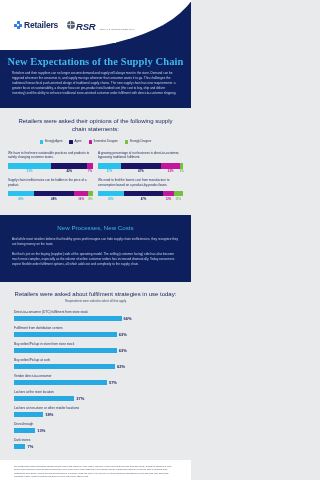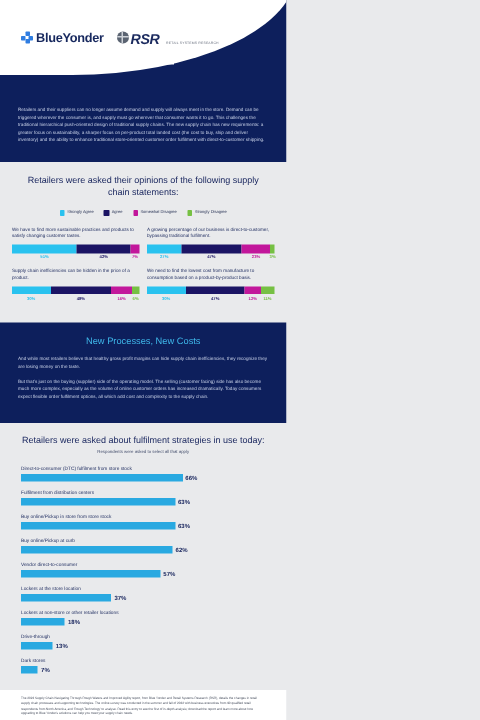--- a/index.html
+++ b/index.html
@@ -121,31 +121,32 @@
   <div class="hero-white2"></div>
 
   <div class="logos">
     <div class="logo-by">
       <span class="by-mark">
         <i></i>
           <i></i>
           <i></i>
           <i></i>
       </span>
-      <span class="by-text">BlueYonder</span>
+      <span class="by-text">Retailers</span>
     </div>
     <div class="logo-rsr">
       <span class="rsr-globe"></span>
       <span>
         <span class="rsr-text">RSR</span>
         <span class="rsr-sub">RETAIL SYSTEMS RESEARCH</span>
       </span>
     </div>
   </div>
 
+  <div class="hero-title">New Expectations of the Supply Chain</div>
   <div class="hero-body">Retailers and their suppliers can no longer assume demand and supply will always meet in the store. Demand can be triggered wherever the consumer is, and supply must go wherever that consumer wants it to go. This challenges the traditional hierarchical push-oriented design of traditional supply chains. The new supply chain has new requirements: a greater focus on sustainability, a sharper focus on per-product total landed cost (the cost to buy, ship and deliver inventory) and the ability to enhance traditional store-oriented customer order fulfilment with direct-to-customer shipping.</div>
 </div>
 
 <div class="sec-light">
   <div class="sec-heading">Retailers were asked their opinions of the following supply chain statements:</div>
 
   <div class="legend" id="legend">
       <div class="lg-item">
         <span class="lg-sw" style="background:#29c2ef"></span>
         <span class="lg-lb">Strongly Agree</span>

